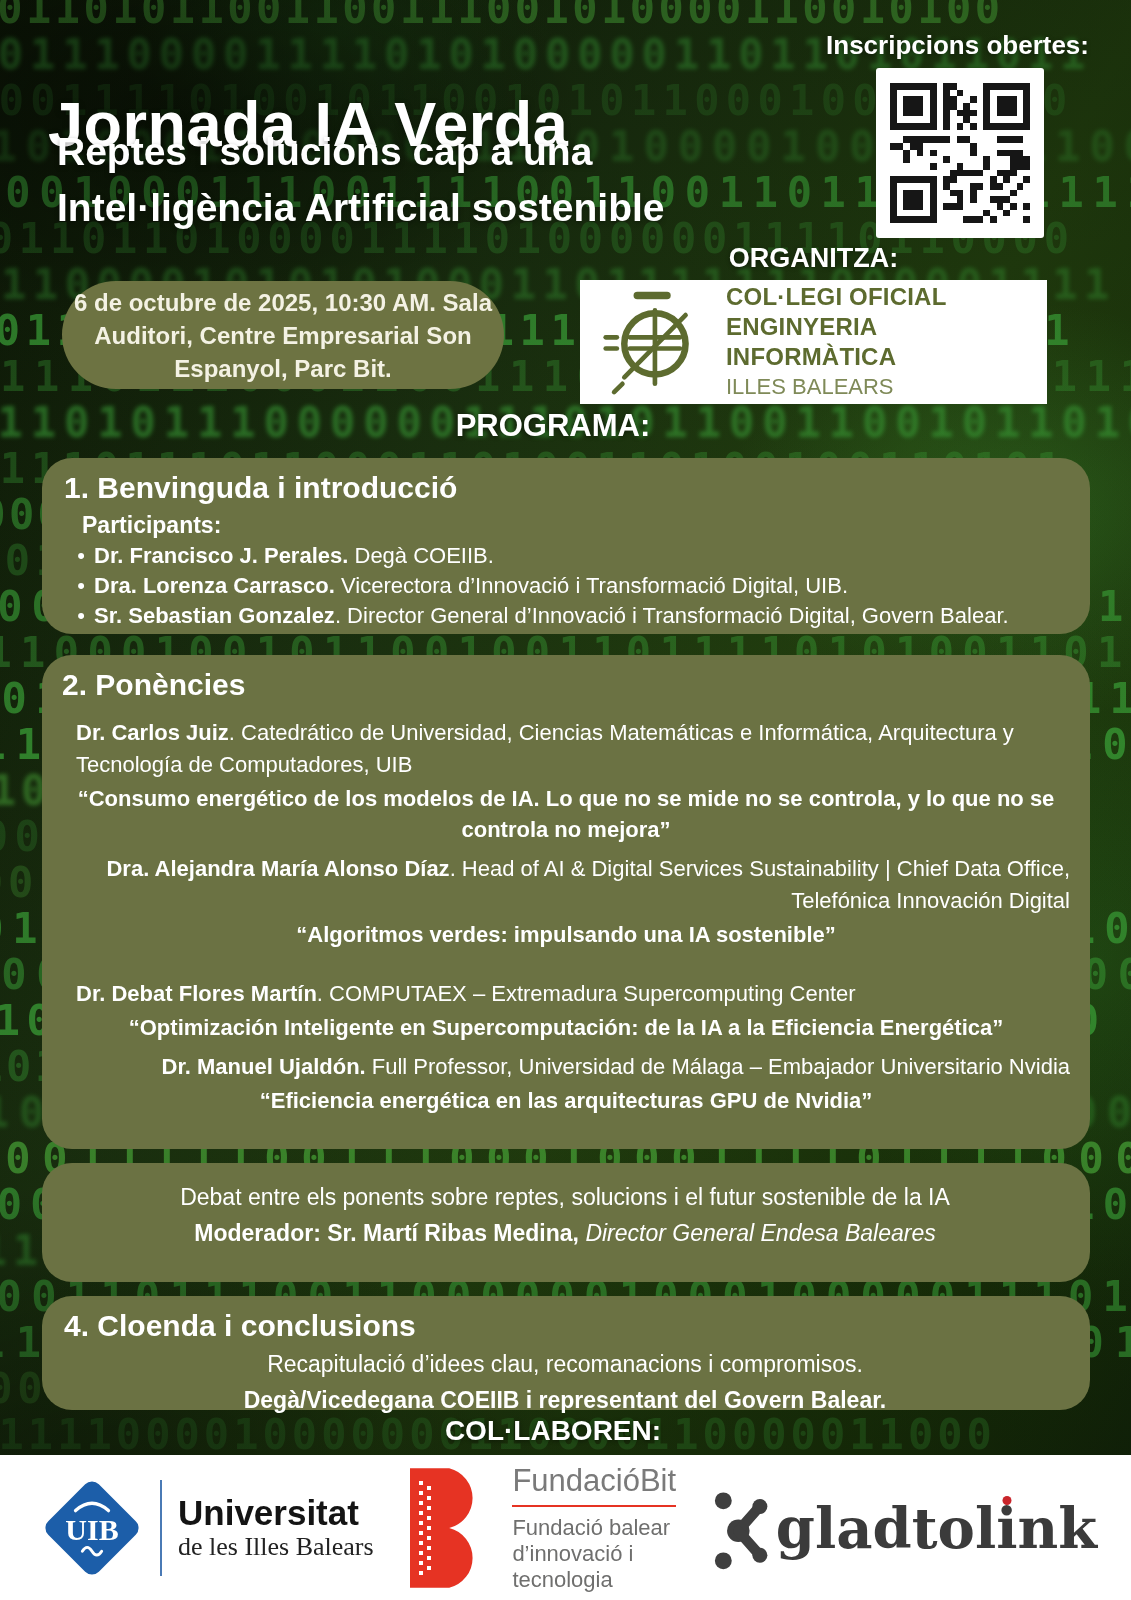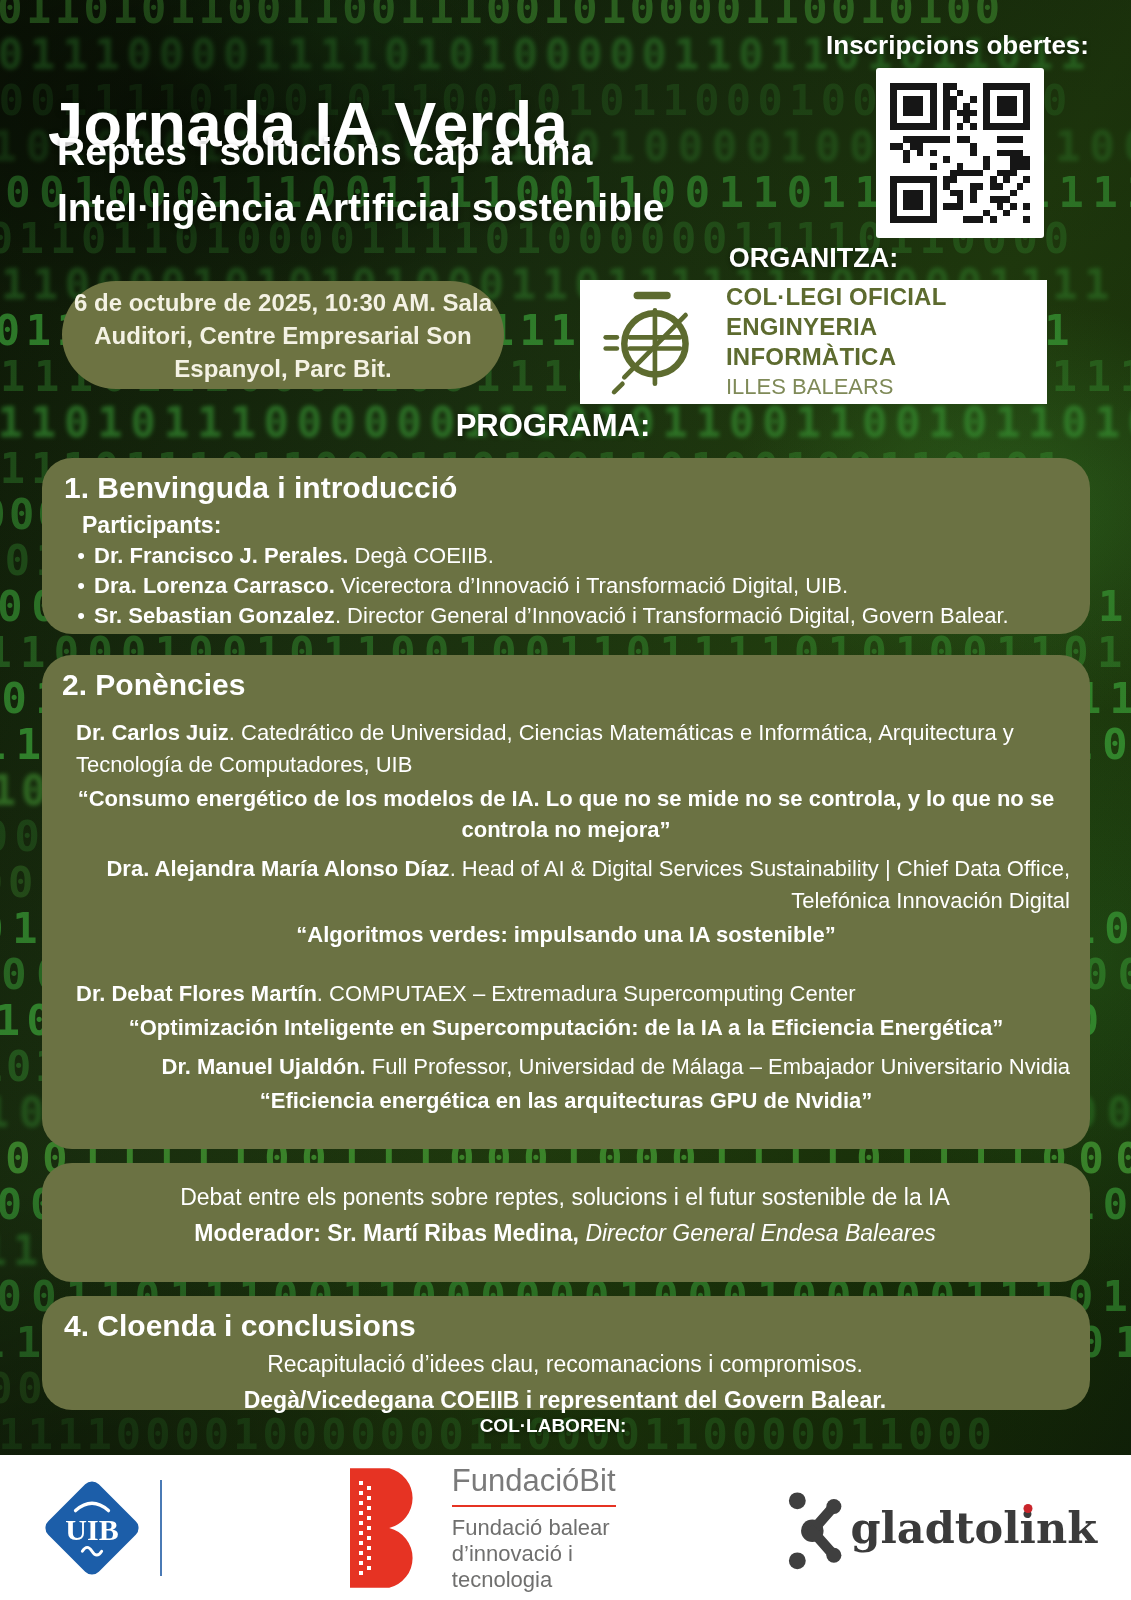--- a/index.html
+++ b/index.html
@@ -49,38 +49,38 @@
   .bullet .dot{width:26px;text-align:center;flex:0 0 auto;}
   .bullet b{white-space:pre-wrap;}
   .p2{top:655px;height:494px;padding:12px 20px 0 20px;}
   .talk-line{margin:0 0 0 14px;font-size:22px;line-height:32px;}
   .talk-quote{margin:2px 8px 0 8px;text-align:center;font-weight:700;font-size:22px;line-height:31px;}
   .mt14{margin-top:14px;} .mt22{margin-top:8px;text-align:right;} .mt28{margin-top:28px;}
   .p3{top:1163px;height:119px;padding:14px 24px 0 22px;}
   .p3 .centered, .p4 .centered{text-align:center;font-size:23px;line-height:31px;margin-top:5px;}
   .p4{top:1296px;height:114px;padding:12px 24px 0 22px;}
   .bold{font-weight:700;} .italic{font-style:italic;}
-  .collaboren{position:absolute;left:0;top:1415px;width:1106px;text-align:center;color:#fff;font-weight:700;font-size:19px;text-shadow:0 1px 4px rgba(0,0,0,.45);}
+  .collaboren{position:absolute;left:0;top:1415px;width:1106px;text-align:center;color:#fff;font-weight:700;font-size:28px;text-shadow:0 1px 4px rgba(0,0,0,.45);}
   
   .footer{position:absolute;left:0;top:1455px;width:1131px;height:145px;background:#fff;display:flex;align-items:center;justify-content:space-between;padding:0 34px;box-sizing:border-box;}
   .gsbit{font-weight:700;font-size:64px;letter-spacing:-2px;color:var(--c-gsbit,#f43f6d);font-family:"DejaVu Sans","Liberation Sans",sans-serif;}
   .uib-group{display:flex;align-items:center;}
   .uib-divider{width:2px;height:96px;background:#4a7ab5;margin:0 16px 0 10px;}
   .uib-name1{font-weight:700;font-size:35px;line-height:38px;color:#141414;}
   .uib-name2{font-family:"Liberation Serif","DejaVu Serif",serif;font-size:26px;color:#222;}
   .fbit-group{display:flex;align-items:center;}
   .fbit-icon{position:relative;width:86px;height:122px;flex:0 0 auto;}
   .fbit-dots{position:absolute;left:9px;top:14px;bottom:14px;width:15px;
     background-image:repeating-linear-gradient(#fff 0 4px, rgba(0,0,0,0) 4px 10px),repeating-linear-gradient(#fff 0 4px, rgba(0,0,0,0) 4px 10px);
     background-size:4px 100%,4px 100%;background-position:0 0,8px 5px;background-repeat:no-repeat;}
   .fbit-text{margin-left:16px;}
   .fbit-name{font-size:31px;color:#7a7a7a;padding-bottom:6px;border-bottom:2px solid var(--c-fbit,#e63323);margin-bottom:8px;}
   .fbit-line{font-size:22px;line-height:26px;color:var(--c-fbit_text,#6f6f6e);}
   .glad-group{display:flex;align-items:center;}
-  .glad-text{margin-left:3px;font-family:"DejaVu Serif","Liberation Serif",serif;font-weight:700;font-size:43px;color:var(--c-glad,#3b3b3b);}
+  .glad-text{margin-left:3px;font-family:"DejaVu Serif","Liberation Serif",serif;font-weight:700;font-size:56px;color:var(--c-glad,#3b3b3b);}
   .glad-i{position:relative;}
   .glad-i::after{content:"";position:absolute;width:9px;height:9px;border-radius:50%;background:var(--c-glad_dot,#c9252b);top:1px;left:50%;transform:translateX(-50%);}
 </style>
 </head>
 <body>
 
 <div class="poster">
 
   <div class="bg">
     <div class="bg-base"></div>
@@ -325,20 +325,24 @@
   <div class="footer">
 
     <div class="uib-group">
       <svg width="116" height="116" viewBox="0 0 120 120">
         <rect x="23" y="23" width="74" height="74" rx="10" fill="#1c5ea9" transform="rotate(45 60 60)"></rect>
         <path d="M43 42 Q60 27 77 42" stroke="#fff" stroke-width="3.5" fill="none" stroke-linecap="round"></path>
         <text x="60" y="72" font-family="Liberation Serif, DejaVu Serif, serif" font-size="31" font-weight="bold" fill="#fff" text-anchor="middle">UIB</text>
         <path d="M50 84 q5 -8 10 0 t10 0" stroke="#fff" stroke-width="3" fill="none" stroke-linecap="round"></path>
       </svg>
       <div class="uib-divider"></div>
+      <div>
+        <div class="uib-name1">Universitat</div>
+        <div class="uib-name2">de les Illes Balears</div>
+      </div>
     </div>
 
     <div class="fbit-group">
       <div class="fbit-icon">
         <svg width="86" height="122" viewBox="0 0 92 128">
           <path d="M0 0 H42 A33 33 0 0 1 42 64 A33 33 0 0 1 42 128 H0 Z" fill="#e63323"></path>
         </svg>
         <div class="fbit-dots"></div>
       </div>
       <div class="fbit-text">

